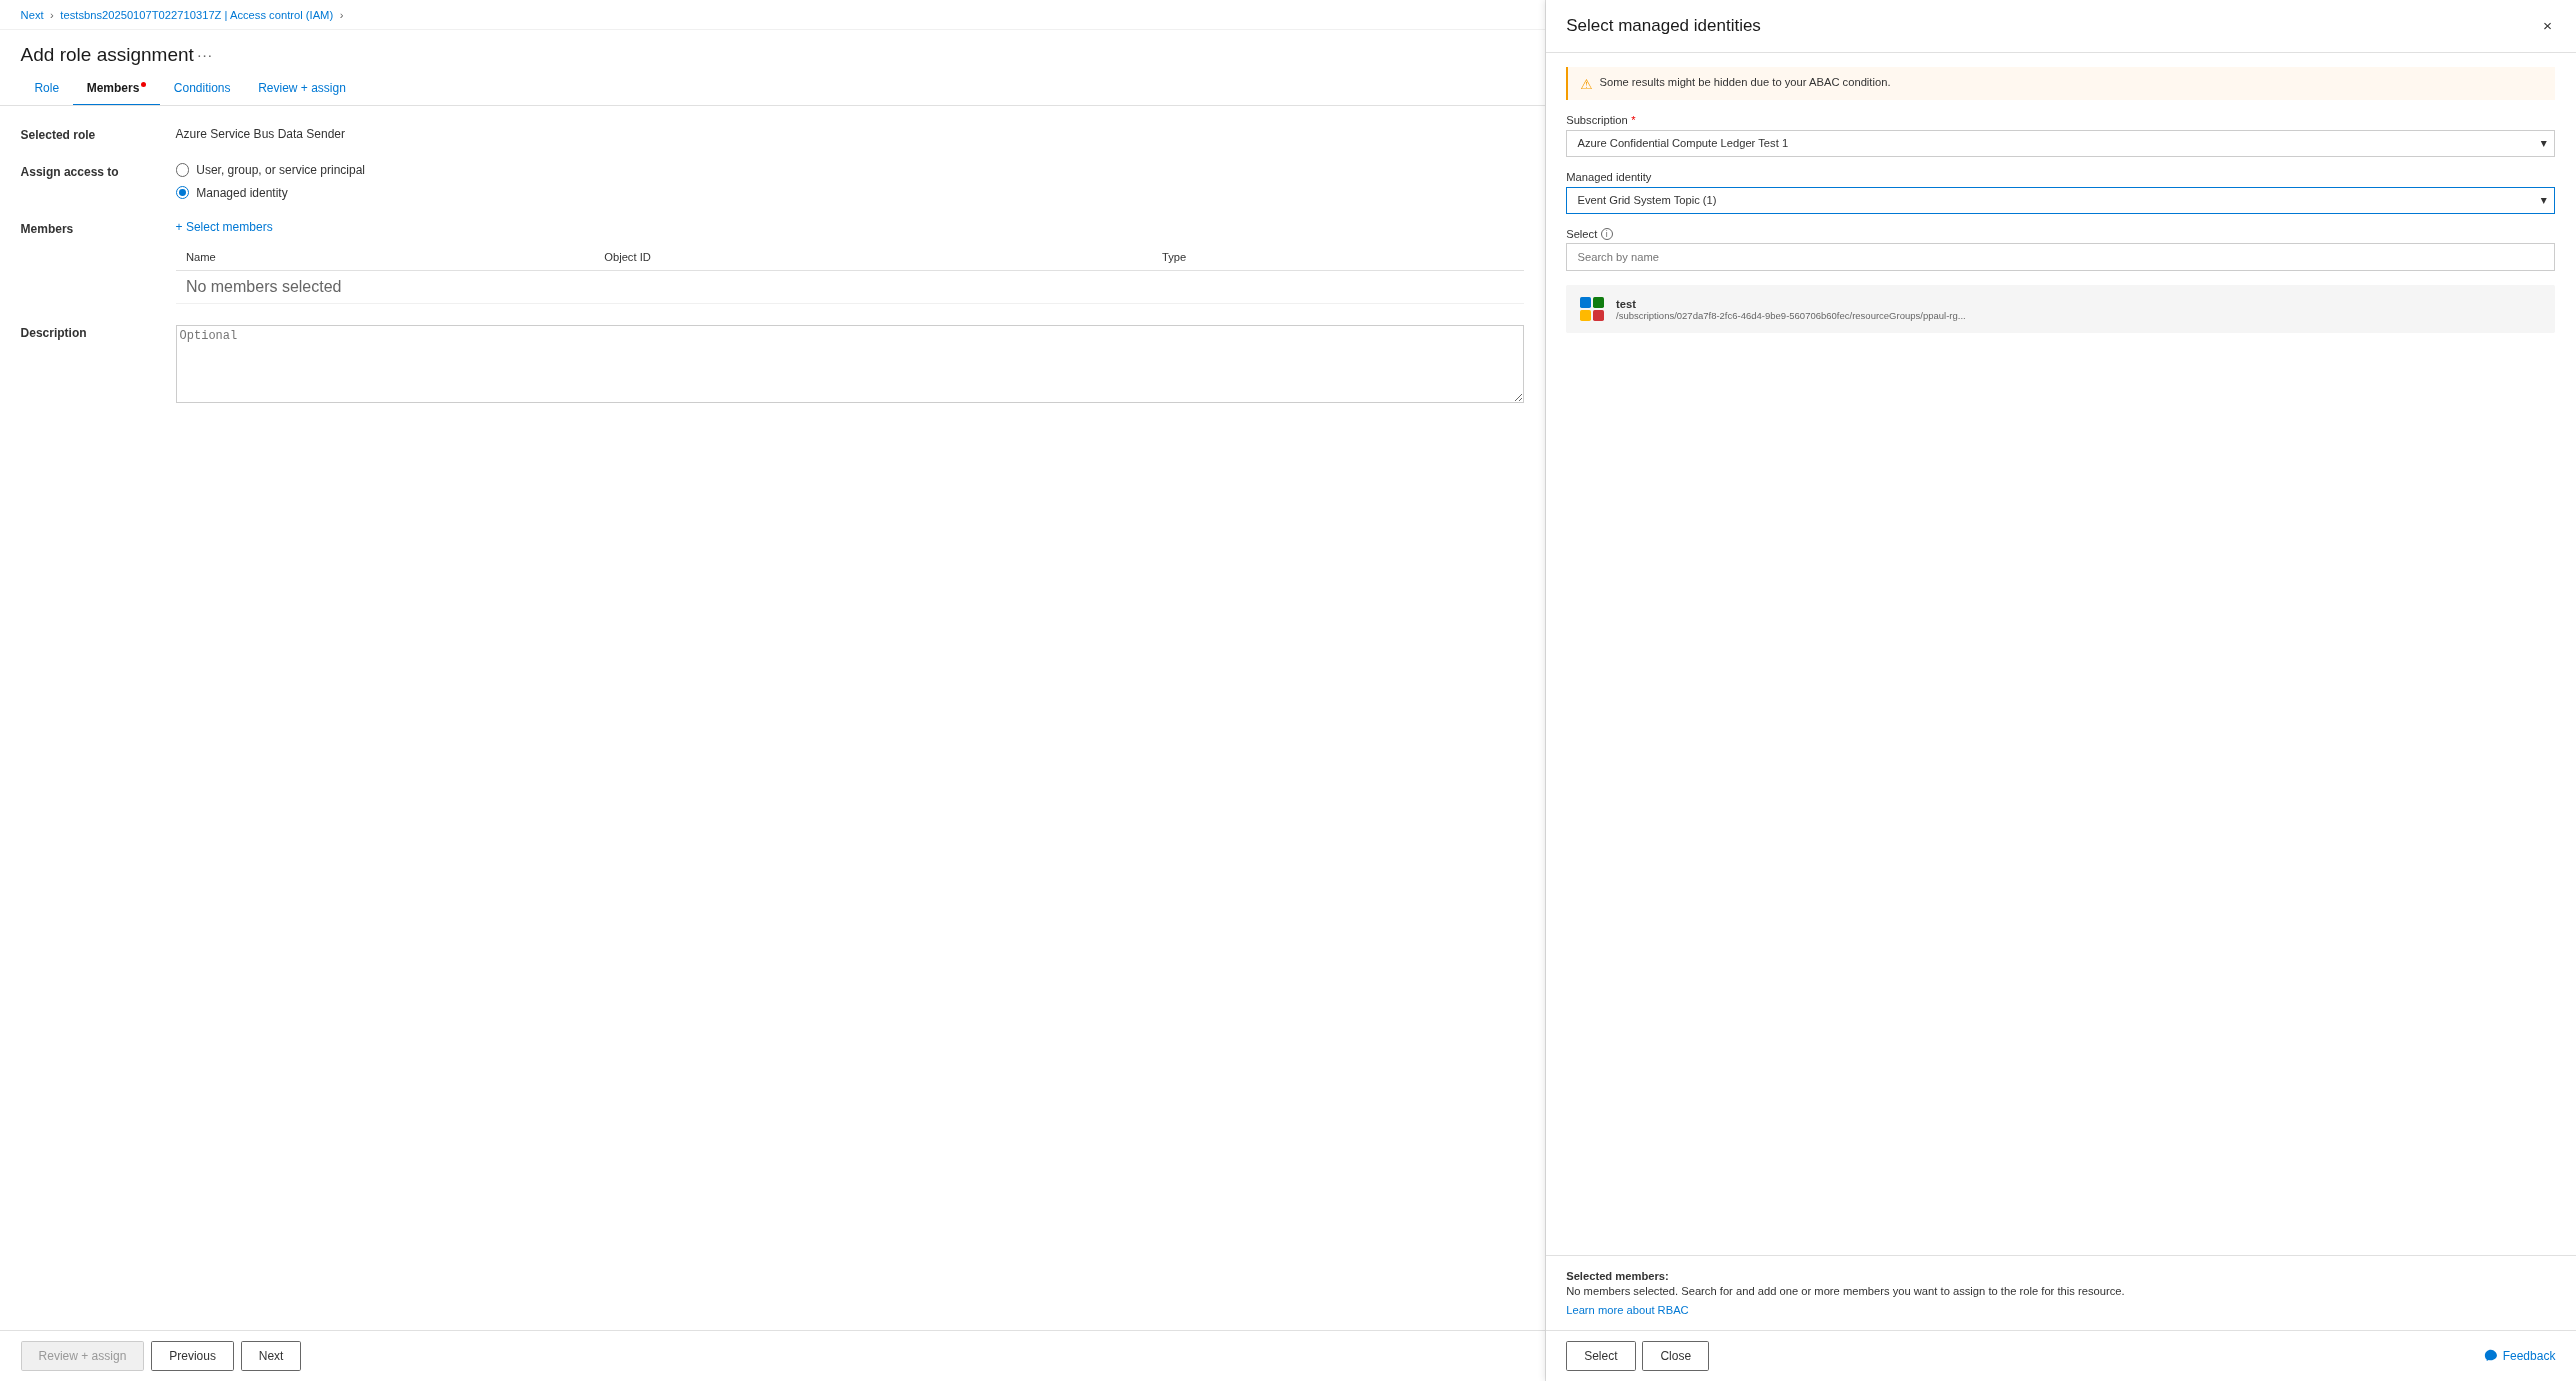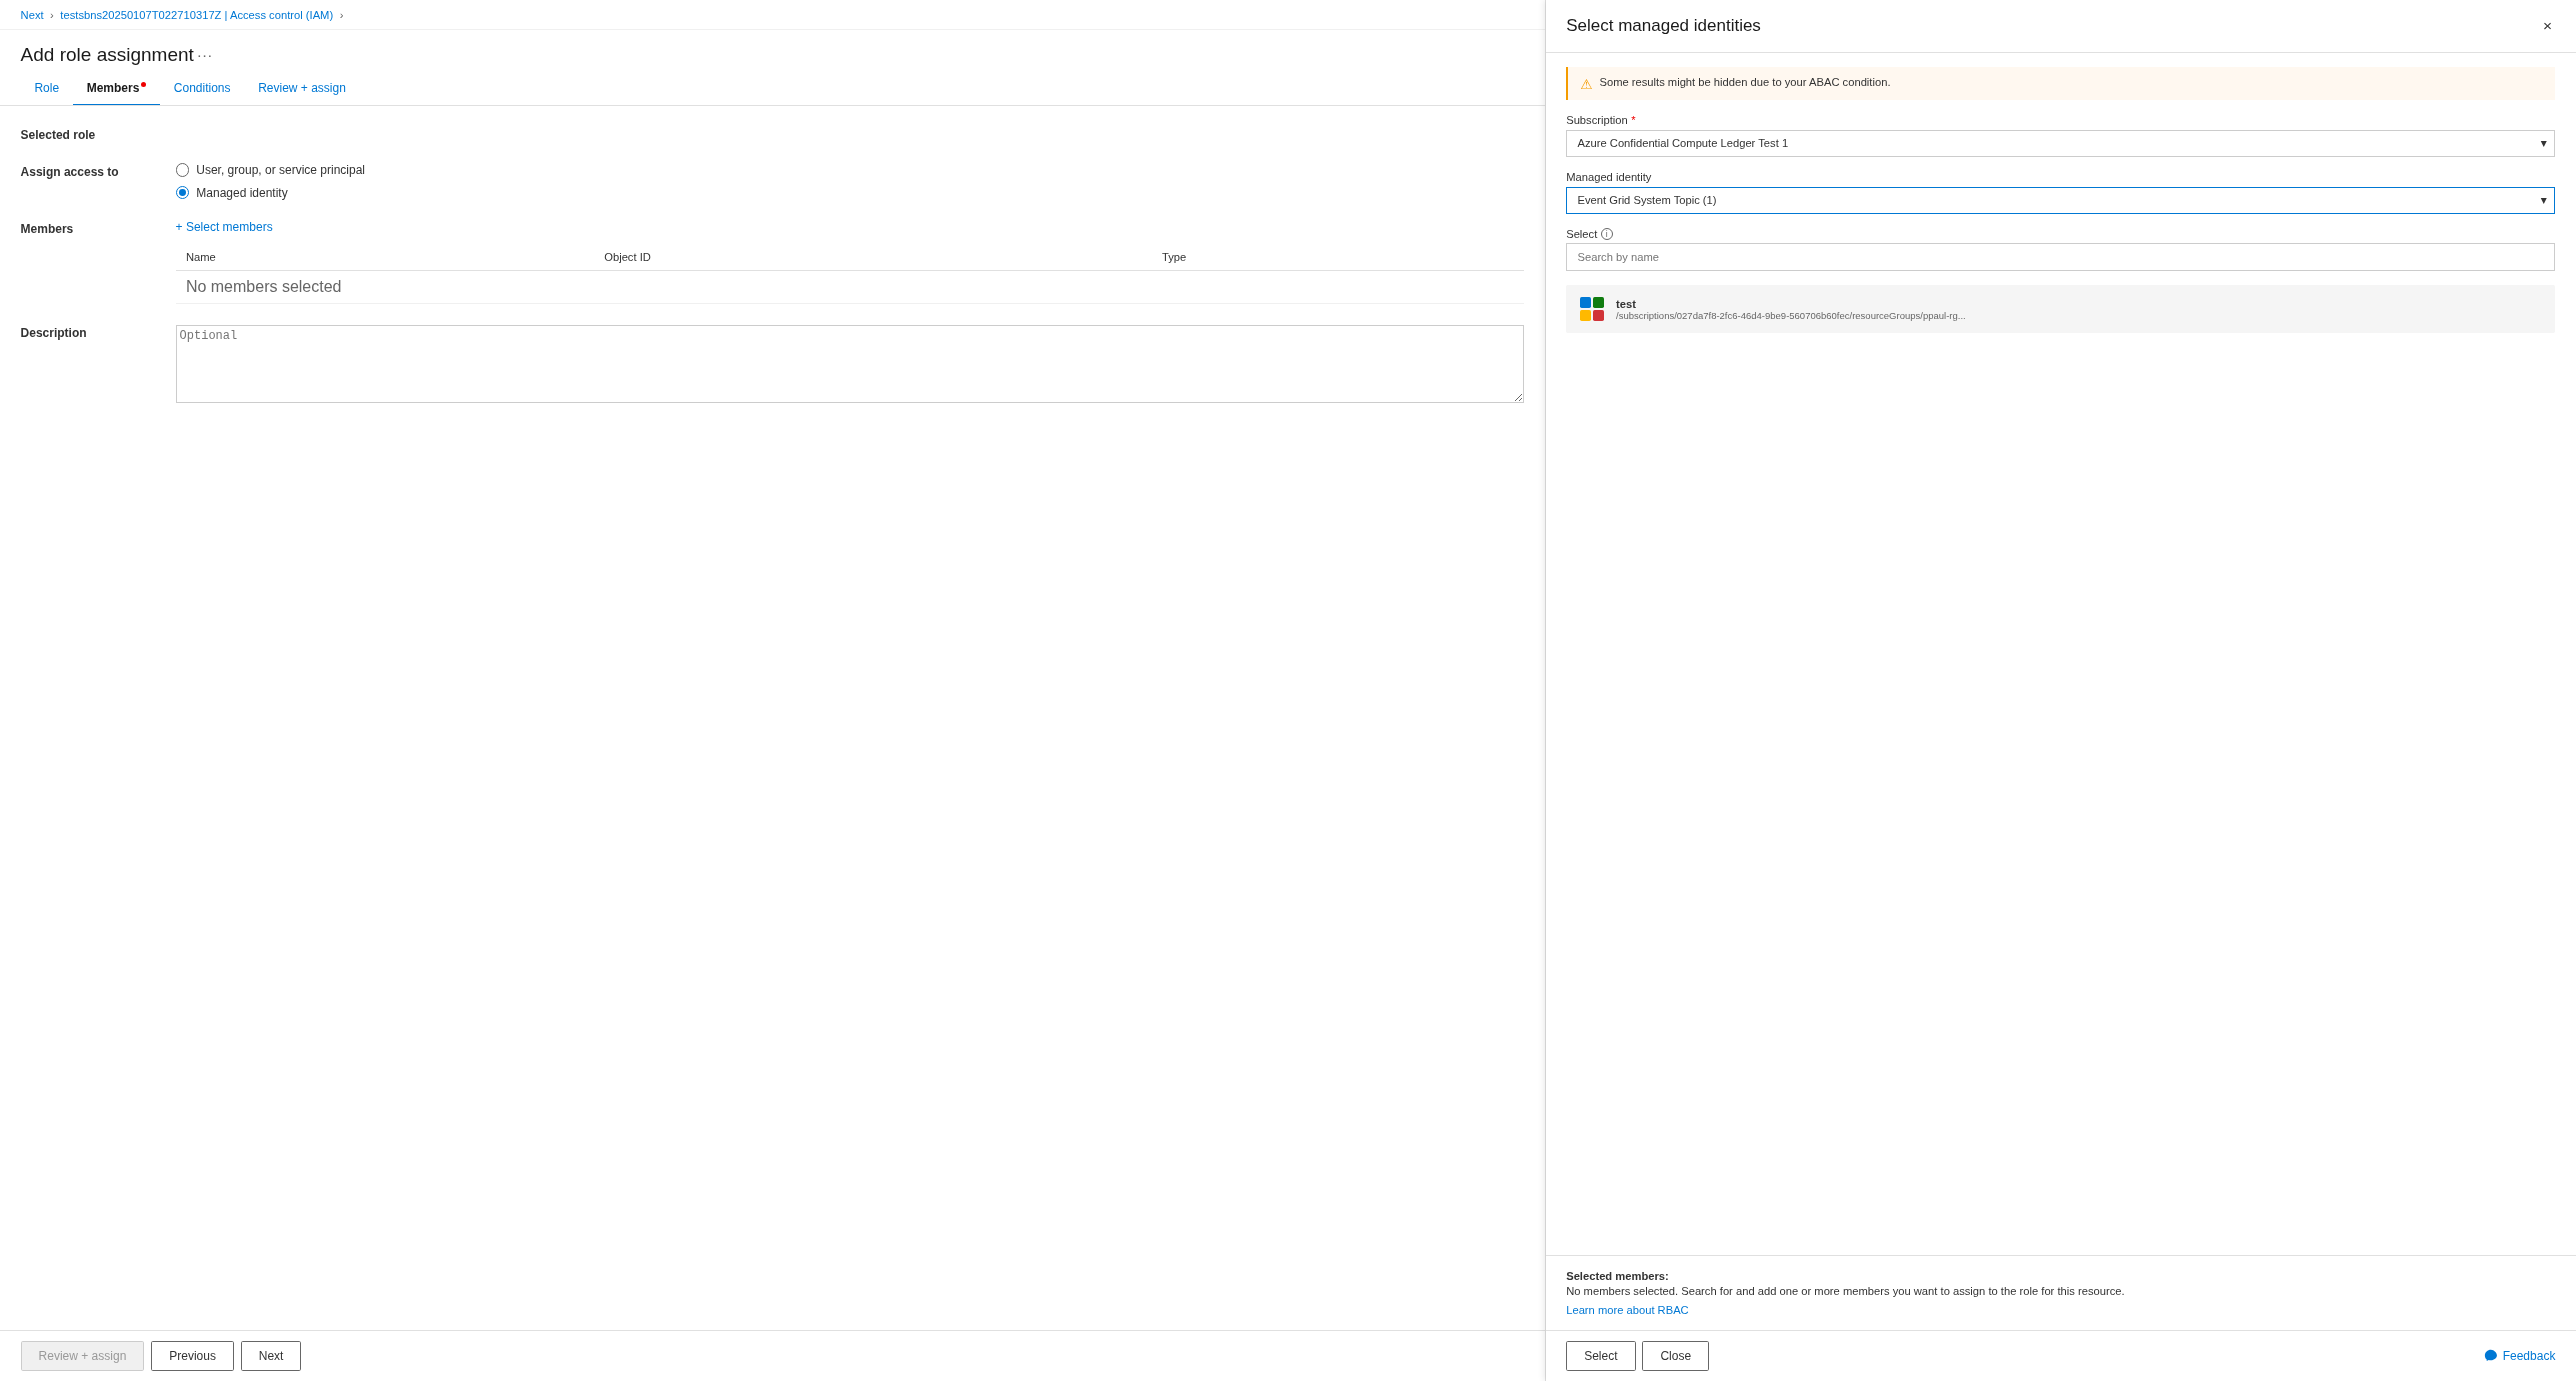--- a/index.html
+++ b/index.html
@@ -390,20 +390,21 @@
       <span>Members</span><span class="tab-dot"></span>
     </a>
     <a class="tab" href="#">Conditions</a>
     <a class="tab" href="#">Review + assign</a>
   </div>
 
   <div class="main-content">
 
     <div class="form-row">
       <div class="form-label">Selected role</div>
+      <div class="form-value">Azure Service Bus Data Sender</div>
     </div>
 
     <div class="form-row">
       <div class="form-label">Assign access to</div>
       <div class="form-value">
         <div class="radio-group">
           <label class="radio-item">
             <div class="radio-circle"></div>
             <span>User, group, or service principal</span>
           </label>

